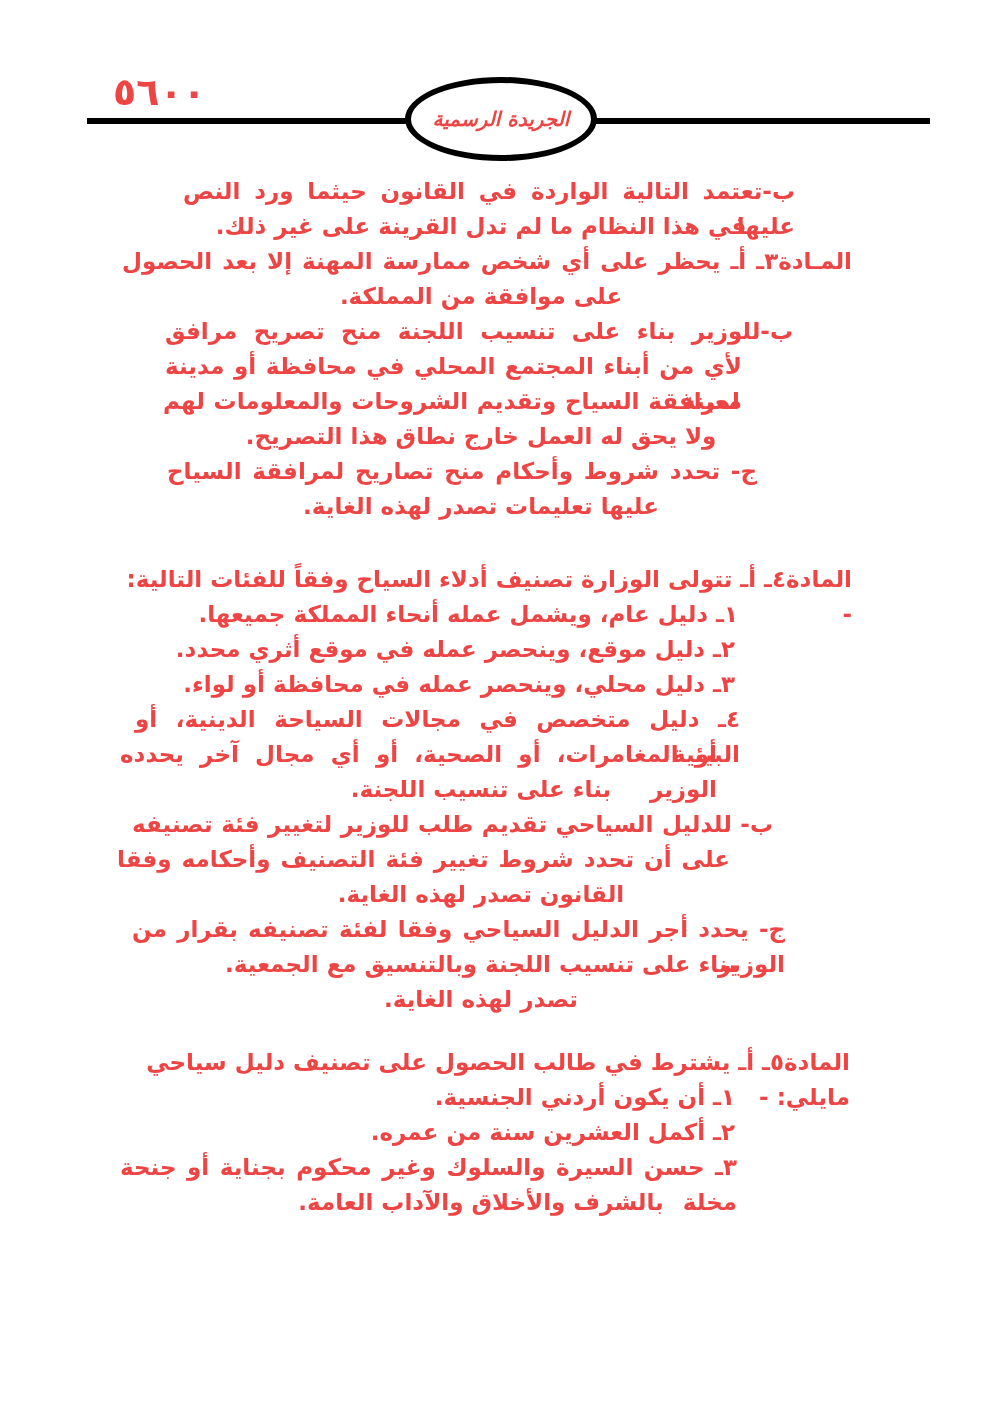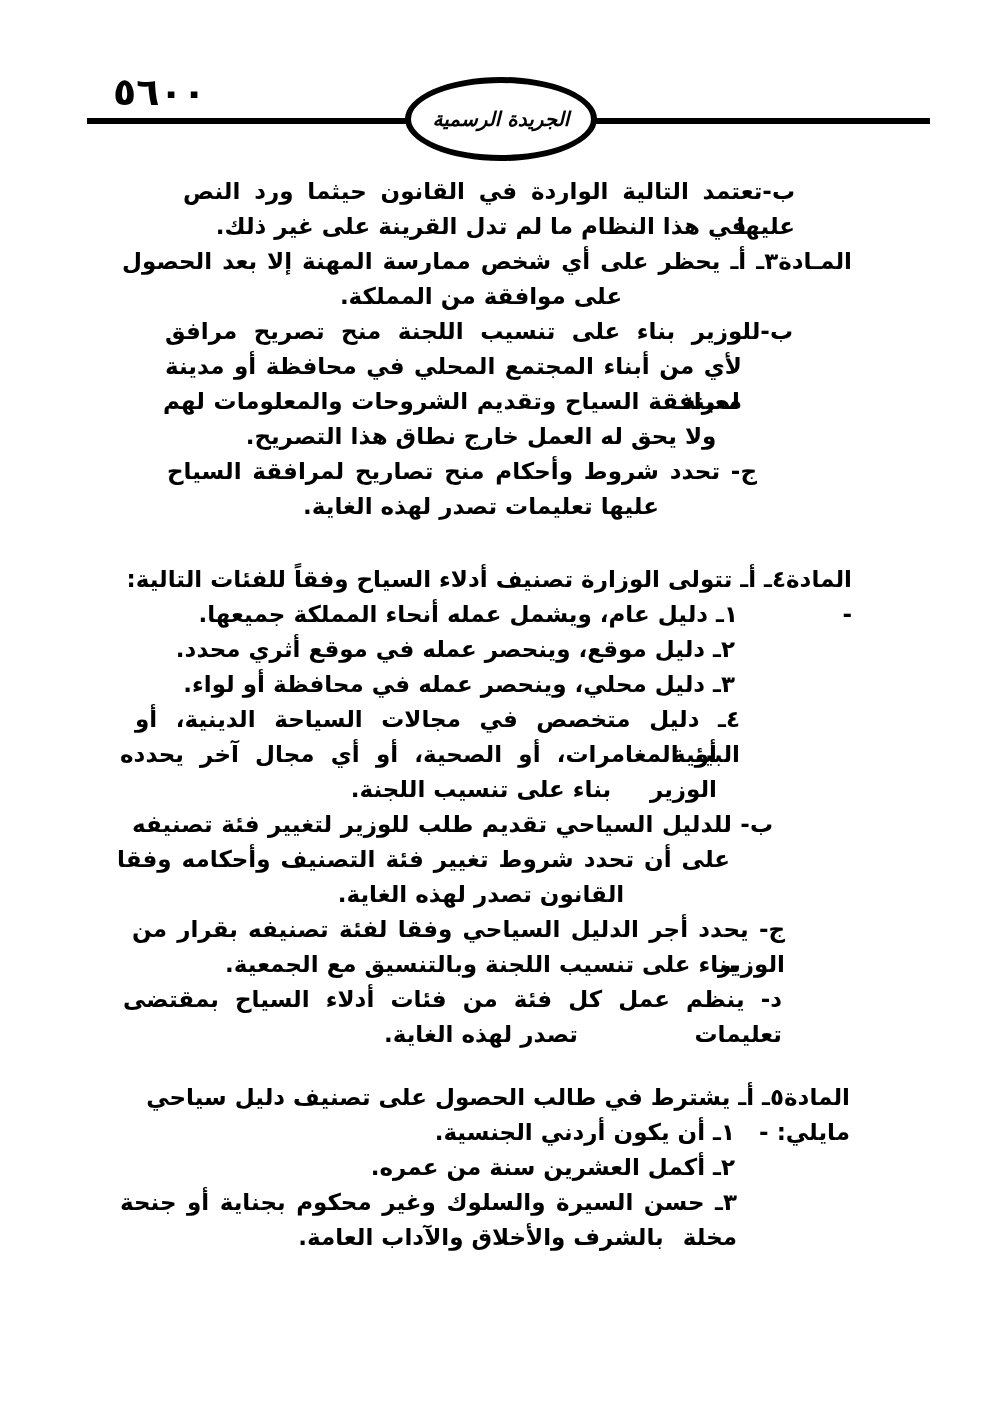--- a/index.html
+++ b/index.html
@@ -1,20 +1,20 @@
 <!DOCTYPE html>
 <html lang="ar" dir="rtl"><head>
 <meta charset="utf-8">
 <style>
   html,body { margin:0; padding:0; background:#ffffff; }
   .page {
     position:relative;
     width:1000px; height:1413px;
     background:#ffffff;
-    color:#000000;
+    color:#ef4444;
     font-family:"DejaVu Sans", sans-serif;
     direction:rtl;
     overflow:hidden;
   }
   
   .page-number {
     position:absolute; top:70px; left:113px;
     font-size:38px; font-weight:bold;
     direction:ltr; letter-spacing:2px;
   }
@@ -81,21 +81,20 @@
         <div class="line r" style="padding-right: 117px;">٢ـ دليل موقع، وينحصر عمله في موقع أثري محدد.</div>
         <div class="line r" style="padding-right: 117px;">٣ـ دليل محلي، وينحصر عمله في محافظة أو لواء.</div>
         <div class="line j" style="padding-right: 112px; padding-left: 25px;">٤ـ دليل متخصص في مجالات السياحة الدينية، أو البيئية</div>
         <div class="line j" style="padding-right: 135px; padding-left: 10px;">أو المغامرات، أو الصحية، أو أي مجال آخر يحدده الوزير</div>
         <div class="line c">بناء على تنسيب اللجنة.</div>
         <div class="line j" style="padding-right: 79px; padding-left: 22px;">ب- للدليل السياحي تقديم طلب للوزير لتغيير فئة تصنيفه</div>
         <div class="line j" style="padding-right: 122px; padding-left: 7px;">على أن تحدد شروط تغيير فئة التصنيف وأحكامه وفقا</div>
         <div class="line c">القانون تصدر لهذه الغاية.</div>
         <div class="line j" style="padding-right: 67px; padding-left: 22px;">ج- يحدد أجر الدليل السياحي وفقا لفئة تصنيفه بقرار من الوزير</div>
         <div class="line c">بناء على تنسيب اللجنة وبالتنسيق مع الجمعية.</div>
-        <div class="line j" style="padding-right: 70px; padding-left: 13px;">د- ينظم عمل كل فئة من فئات أدلاء السياح بمقتضى تعليمات</div>
         <div class="line c">تصدر لهذه الغاية.</div>
       </div>
       <div class="block block-2">
         <div class="line r" style="padding-right: 2px;">المادة٥ـ أـ يشترط في طالب الحصول على تصنيف دليل سياحي مايلي: -</div>
         <div class="line r" style="padding-right: 117px;">١ـ أن يكون أردني الجنسية.</div>
         <div class="line r" style="padding-right: 117px;">٢ـ أكمل العشرين سنة من عمره.</div>
         <div class="line j" style="padding-right: 115px; padding-left: 10px;">٣ـ حسن السيرة والسلوك وغير محكوم بجناية أو جنحة مخلة</div>
         <div class="line c">بالشرف والأخلاق والآداب العامة.</div>
       </div>
     </div>

